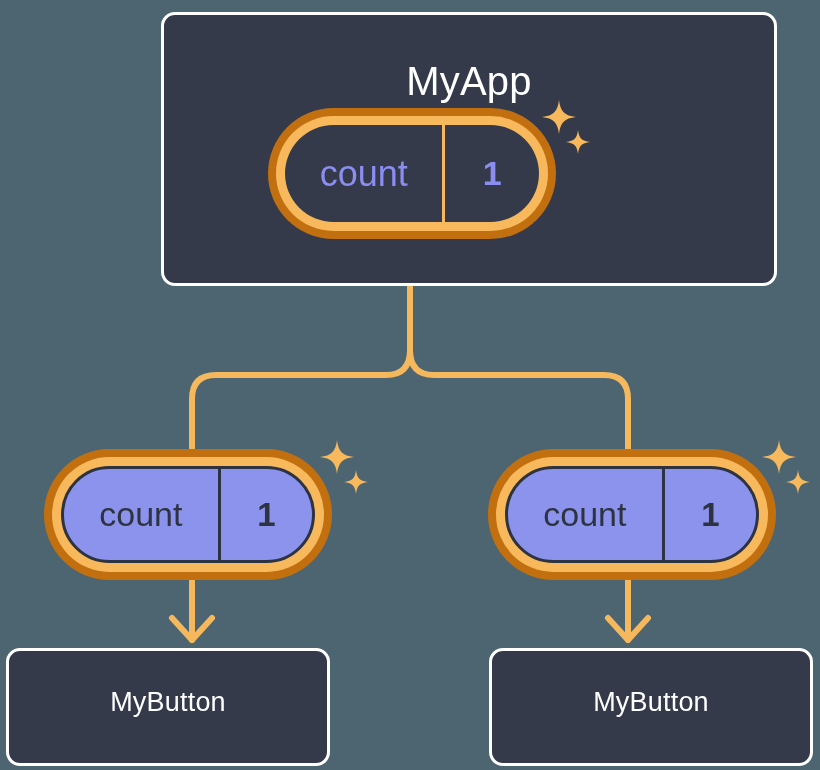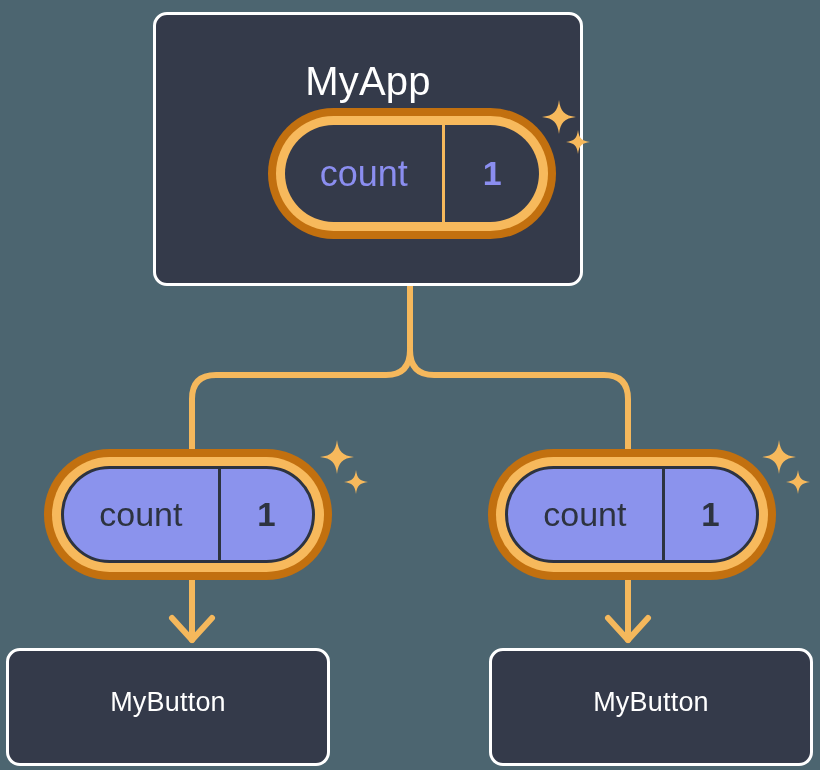--- a/index.html
+++ b/index.html
@@ -33,21 +33,21 @@
     left: 0;
     right: 0;
     text-align: center;
     color: #ffffff;
     font-size: 38px;
     font-weight: 400;
     letter-spacing: 0.2px;
     white-space: nowrap;
   }
 
-  #myapp-box  { left: 153px; top: 12px;  width: 430px; height: 274px; }
+  #myapp-box  { left: 161px; top: 12px;  width: 616px; height: 274px; }
   #myapp-title{ top: 44px; font-size: 40px; }
 
   #mybutton-box-left  { left: 6px;   top: 648px; width: 324px; height: 118px; }
   #mybutton-box-right { left: 489px; top: 648px; width: 324px; height: 118px; }
   .btn-title { top: 36px; font-size: 27px; }
 
   
   .pill {
     position: absolute;
     box-sizing: border-box;

